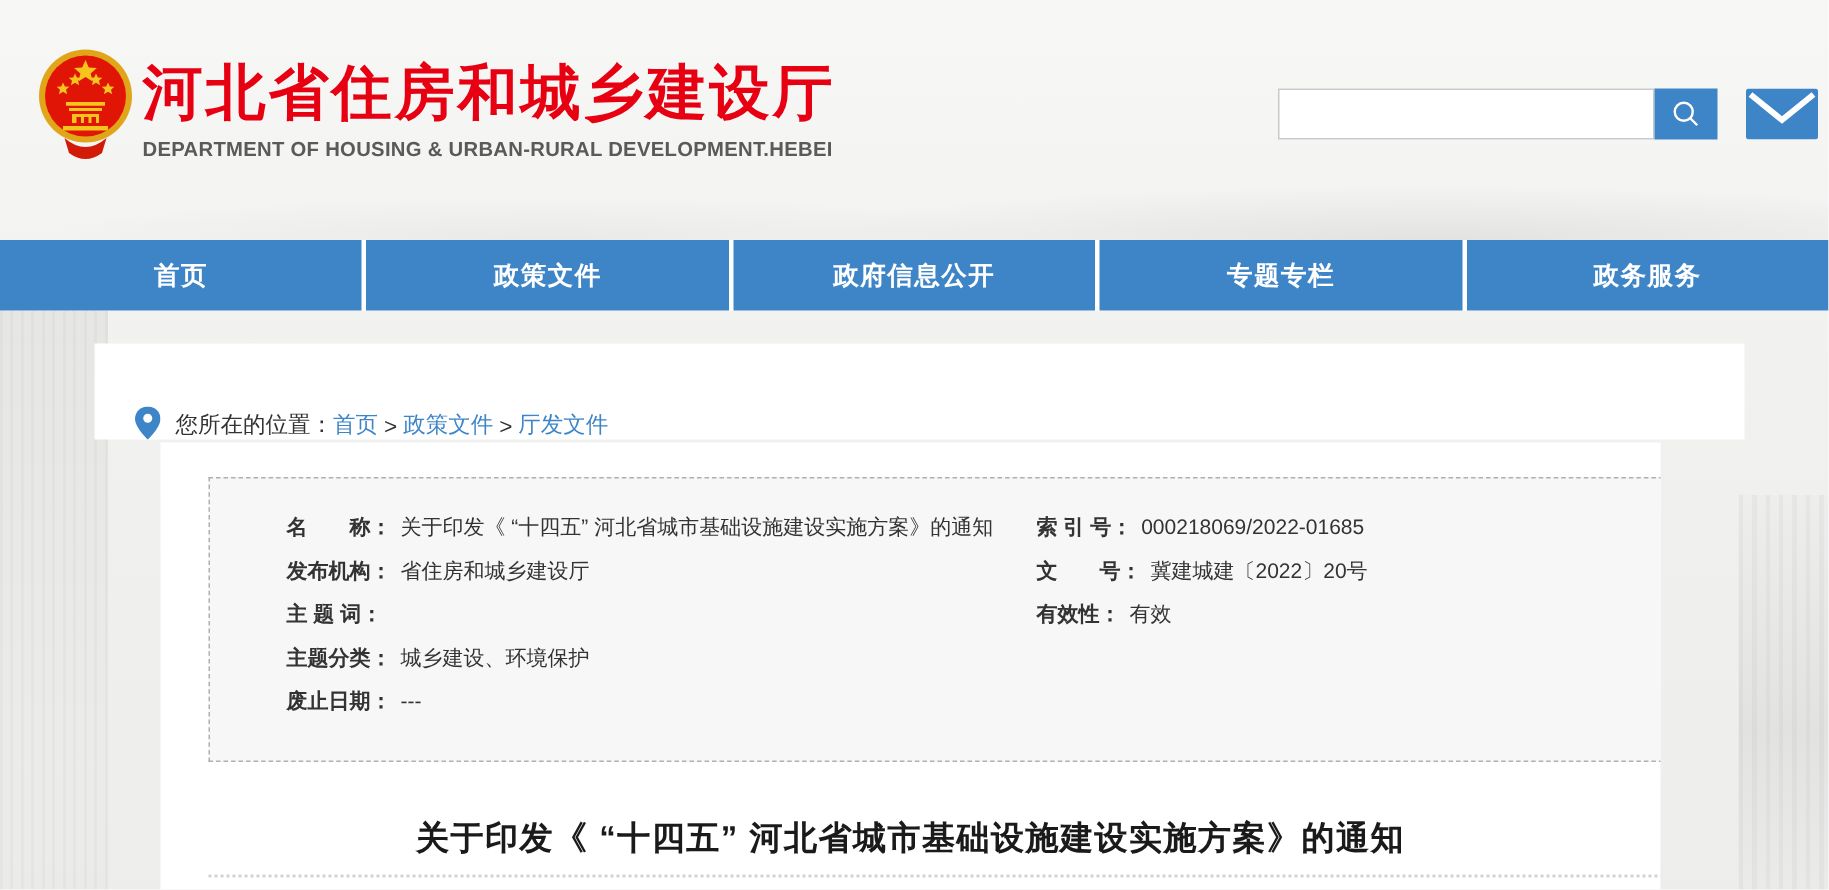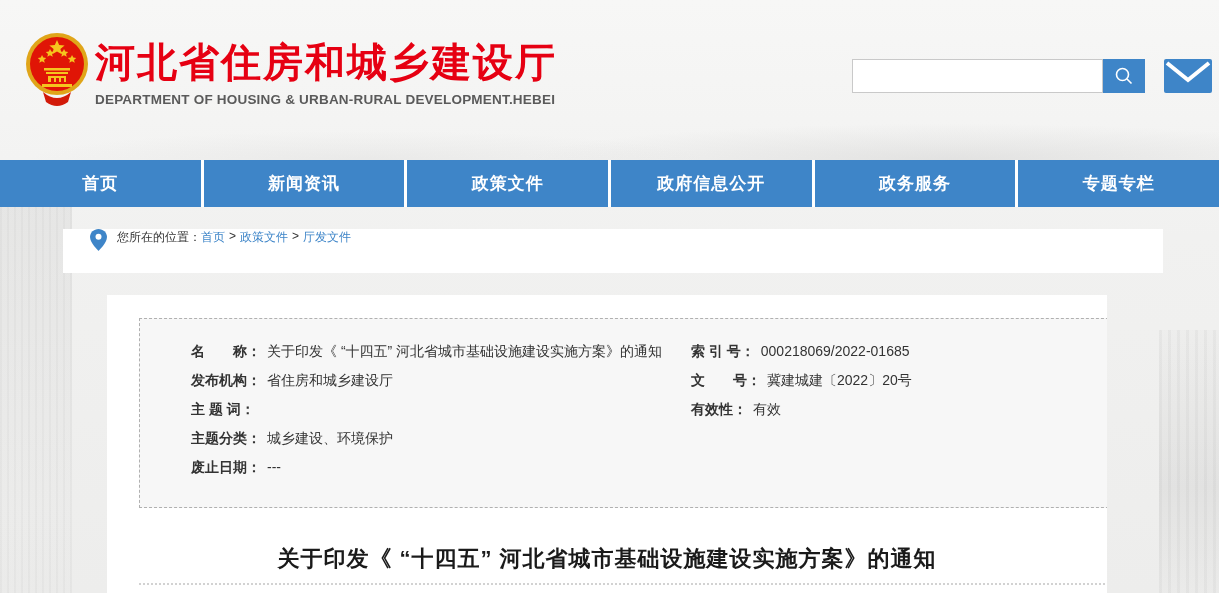--- a/index.html
+++ b/index.html
@@ -61,22 +61,22 @@
     display:flex; gap:3px; background:#fff;
   }
   .nav-item {
     flex:1; background:#3e85c8; color:#fff; font-size:17px; font-weight:bold;
     letter-spacing:1px; display:flex; align-items:center; justify-content:center;
     text-decoration:none; cursor:pointer;
   }
 
   
   .breadcrumb-bar {
-    position:absolute; left:63px; top:229px; width:1100px; height:44px;
-    background:#fff; display:flex; align-items:flex-start; font-size:12px;
+    position:absolute; left:63px; top:229px; width:1100px; height:64px;
+    background:#fff; display:flex; align-items:flex-end; font-size:15px;
   }
   .pin { margin:0 10px 0 27px; flex:0 0 auto; }
   .crumb-prefix { color:#333; }
   .crumb-link { color:#3e85c8; text-decoration:none; cursor:pointer; }
   .crumb-sep { color:#333; margin:0 4px; }
 
   
   .content-card {
     position:absolute; left:107px; top:295px; width:1000px; height:298px;
     background:#fff; overflow:hidden;
@@ -147,25 +147,24 @@
       <svg width="48" height="34" viewBox="0 0 48 34">
         <rect x="0" y="0" width="48" height="34" rx="2" fill="#3e85c8"></rect>
         <polyline points="3,4 24,21 45,4" fill="none" stroke="#fff" stroke-width="4"></polyline>
       </svg>
     </span>
   </div>
 </div>
 
 <nav class="nav">
   <a class="nav-item">首页</a>
-  <a class="nav-item">新闻资讯</a>
   <a class="nav-item">政策文件</a>
   <a class="nav-item">政府信息公开</a>
+  <a class="nav-item">专题专栏</a>
   <a class="nav-item">政务服务</a>
-  <a class="nav-item">专题专栏</a>
 </nav>
 
 <div class="breadcrumb-bar">
   <span class="pin" style="display:flex">
     <svg width="17" height="22" viewBox="0 0 17 22">
       <path d="M8.5 0 C3.8 0 0 3.6 0 8.1 C0 14 8.5 22 8.5 22 S17 14 17 8.1 C17 3.6 13.2 0 8.5 0 Z" fill="#3e85c8"></path>
       <circle cx="8.5" cy="7.8" r="3" fill="#fff"></circle>
     </svg>
   </span>
   <span class="crumb-prefix">您所在的位置：</span>

